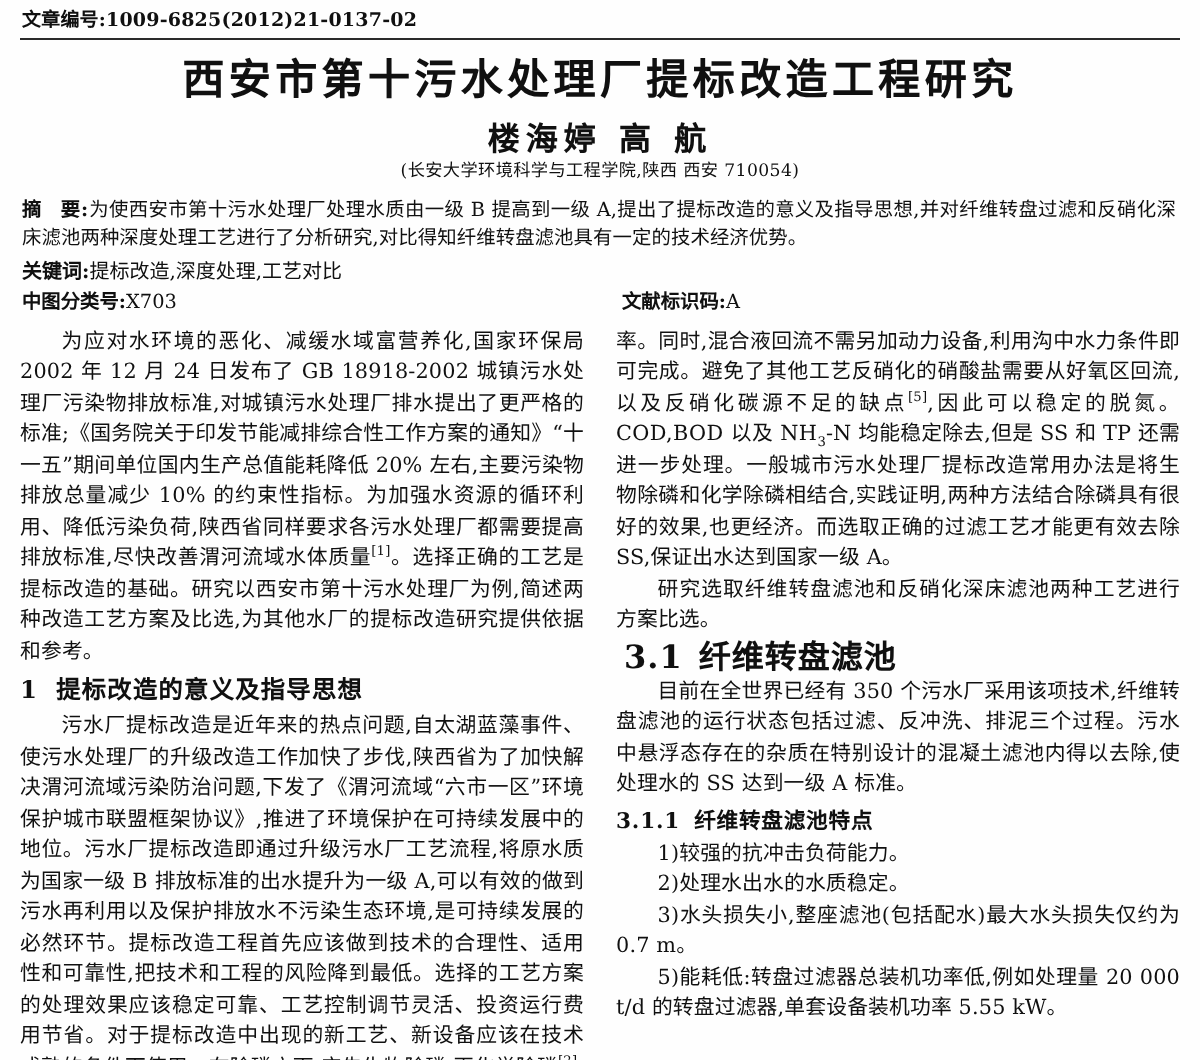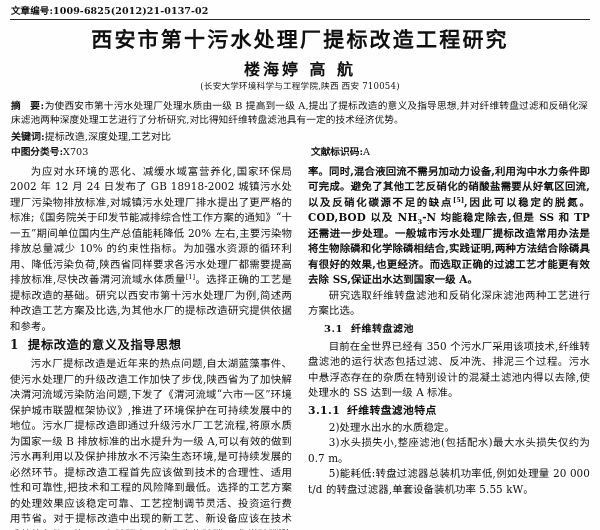--- a/index.html
+++ b/index.html
@@ -107,38 +107,37 @@
     text-align: justify;
     text-justify: inter-ideograph;
     letter-spacing: 0.08px;
   }
   .col p {
     margin: 0;
     text-indent: 2em;
   }
   .col p.noind {
     text-indent: 0;
-    font-weight: bold;
   }
   .h1 {
     font-size: 12.2px;
     font-weight: bold;
     line-height: 19px;
     margin: 2px 0 1px 0;
     letter-spacing: 0.6px;
   }
   .h1 .num {
     font-weight: bold;
     margin-right: 9px;
   }
   .h2 {
-    font-size: 10px;
+    font-size: 16px;
     font-weight: bold;
     line-height: 18px;
-    margin: 1px 0 1px 16px;
+    margin: 1px 0 1px 4px;
     letter-spacing: 0.5px;
   }
   .h2 .num { margin-right: 8px; }
   .h3 {
     font-size: 10.8px;
     font-weight: bold;
     line-height: 17px;
     margin: 1px 0 1px 0;
     letter-spacing: 0.4px;
   }
@@ -207,20 +206,21 @@
 
 
       <p>研究选取纤维转盘滤池和反硝化深床滤池两种工艺进行方案比选。</p>
 
       <div class="h2"><span class="num">3.1</span><span>纤维转盘滤池</span></div>
 
       <p>目前在全世界已经有 350 个污水厂采用该项技术,纤维转盘滤池的运行状态包括过滤、反冲洗、排泥三个过程。污水中悬浮态存在的杂质在特别设计的混凝土滤池内得以去除,使处理水的 SS 达到一级 A 标准。</p>
 
       <div class="h3"><span class="num">3.1.1</span><span>纤维转盘滤池特点</span></div>
 
+      <p class="li">1)较强的抗冲击负荷能力。</p>
       <p class="li">2)处理水出水的水质稳定。</p>
       <p class="li">3)水头损失小,整座滤池(包括配水)最大水头损失仅约为 0.7 m。</p>
       <p class="li">5)能耗低:转盘过滤器总装机功率低,例如处理量 20 000 t/d 的转盘过滤器,单套设备装机功率 5.55 kW。</p>
 
     </div>
 
   </div>
 </div>
 
 </body></html>

